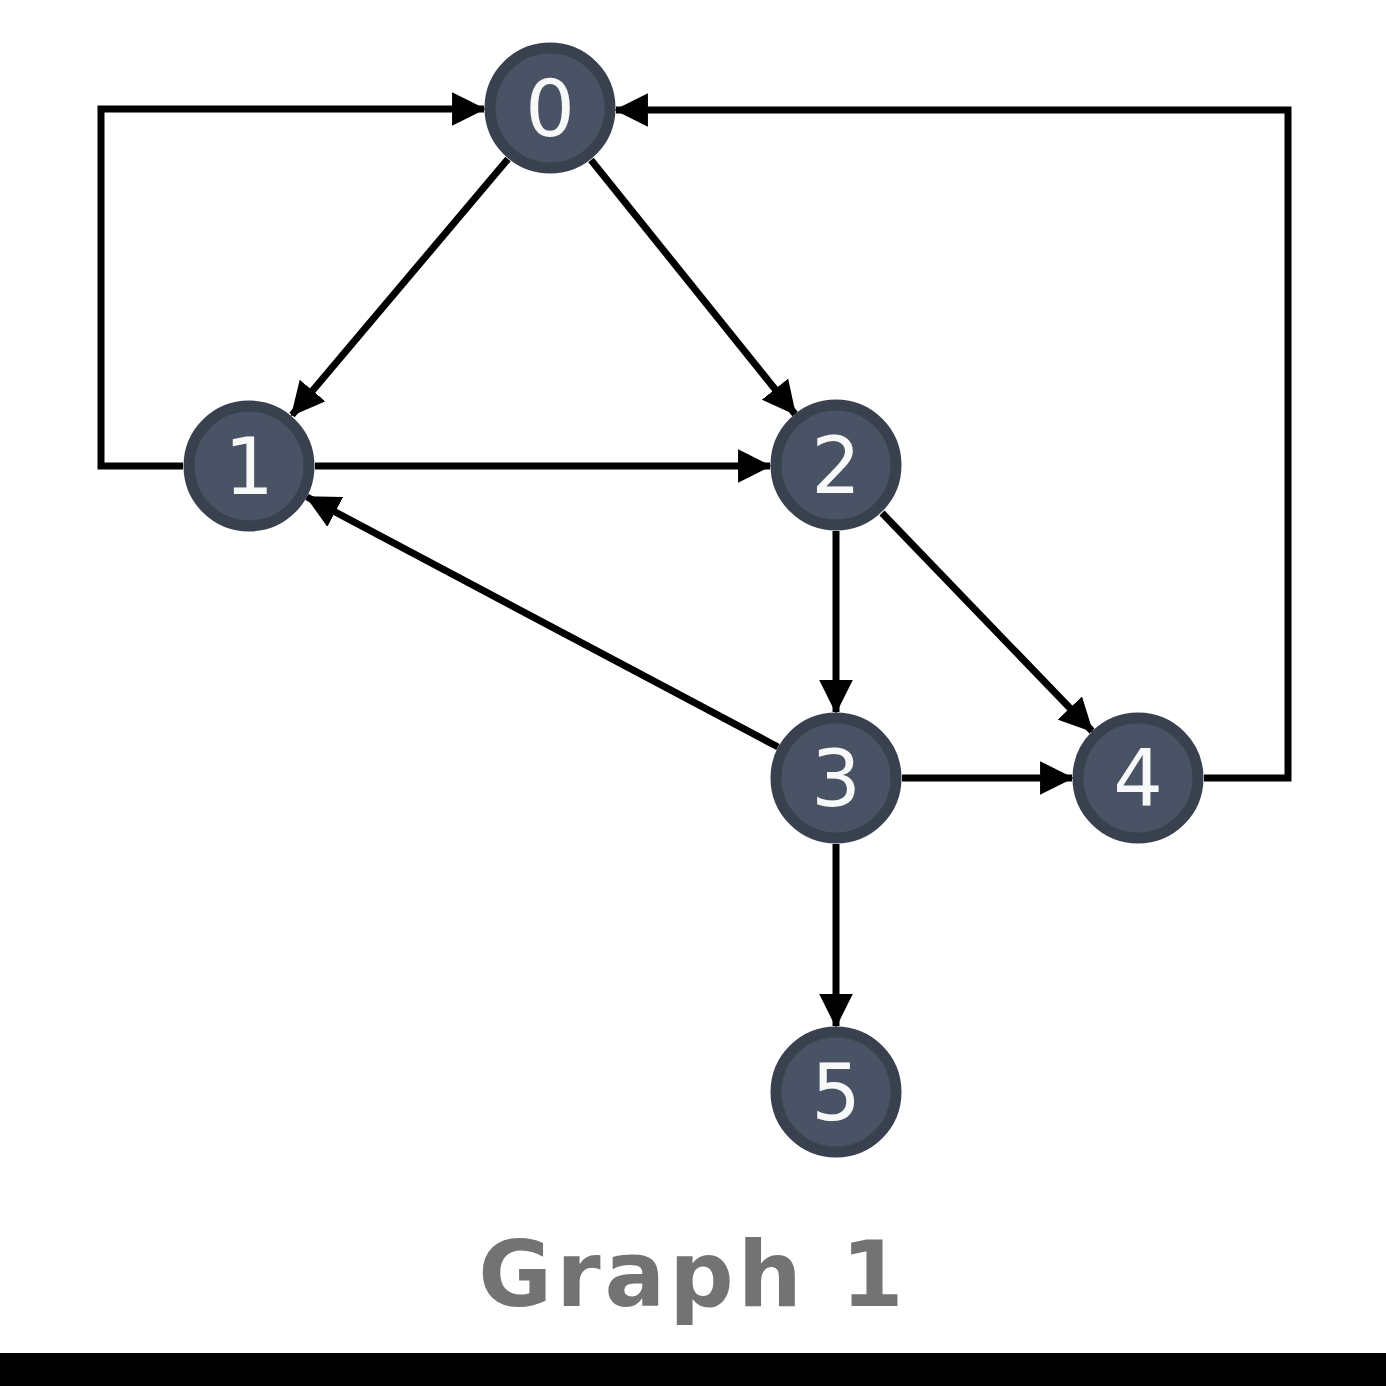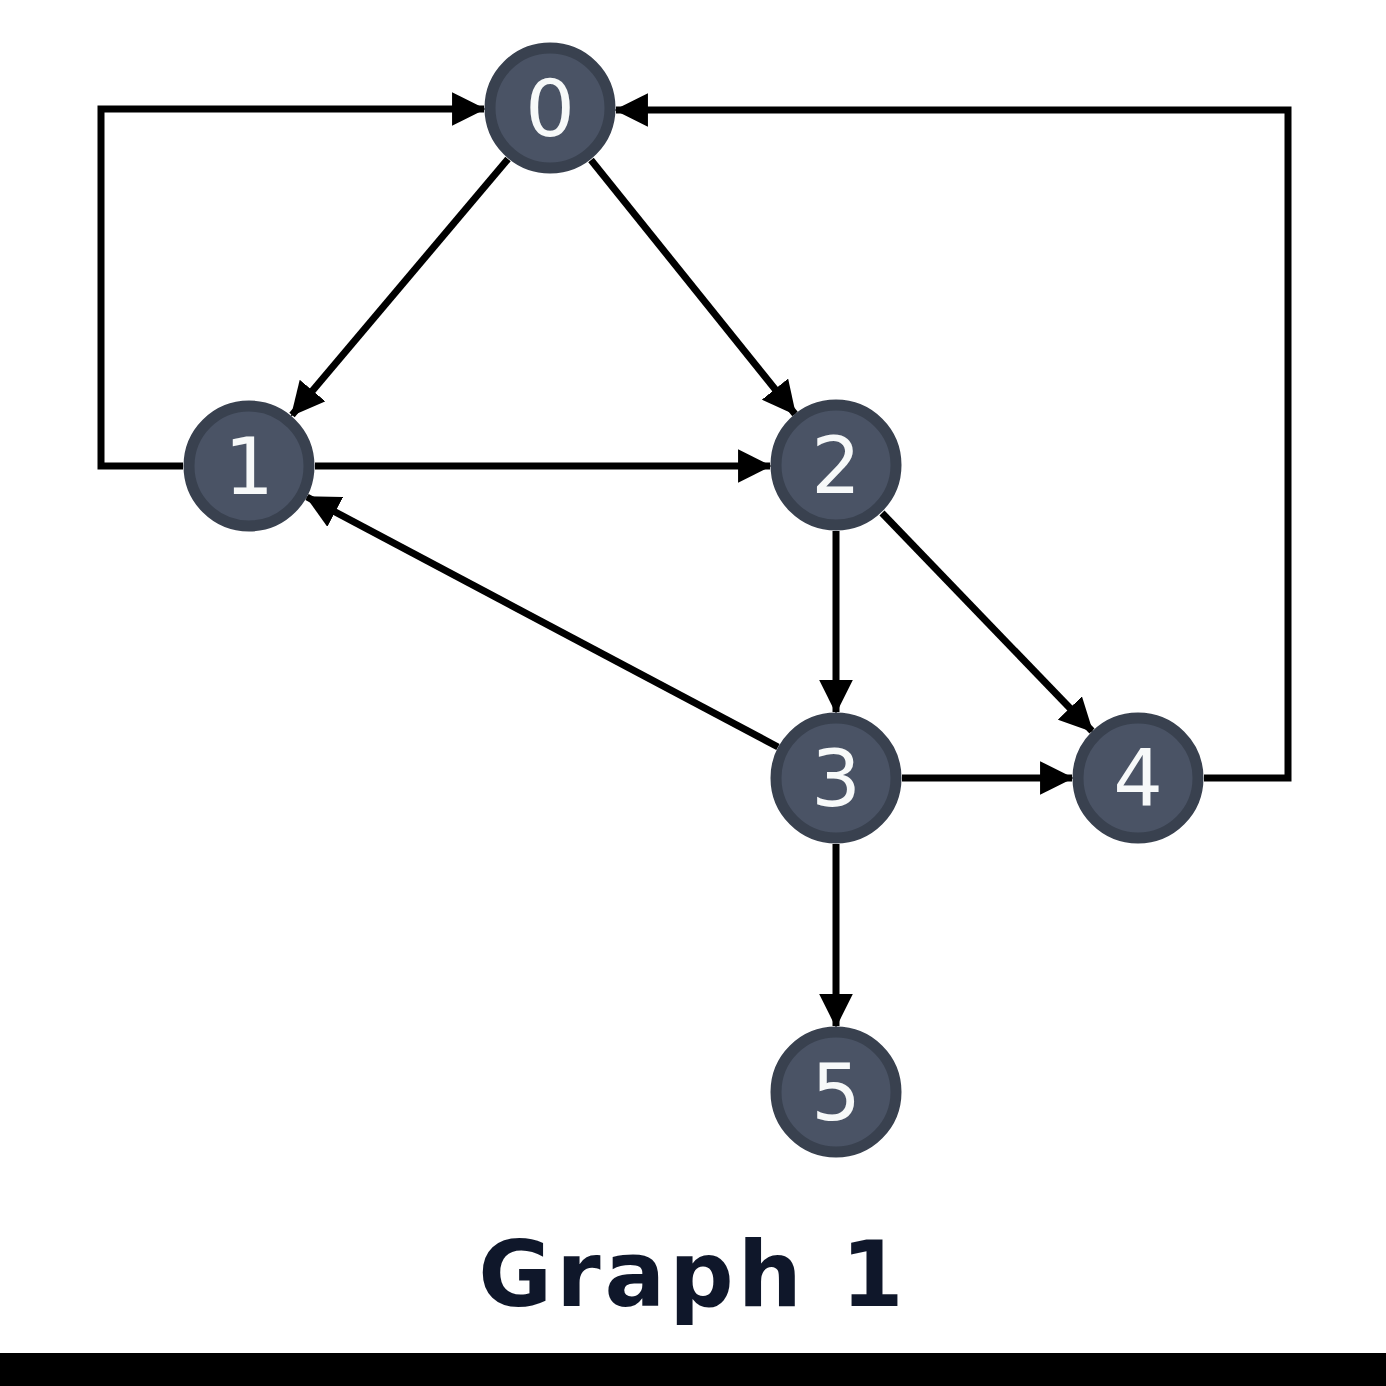--- a/index.html
+++ b/index.html
@@ -30,21 +30,21 @@
   }
   .diagram-title {
     position: absolute;
     left: 0;
     top: 1222px;
     width: 1386px;
     text-align: center;
     font-size: 90px;
     font-weight: 700;
     letter-spacing: 4px;
-    color: #0f172a;
+    color: #737373;
     font-family: "DejaVu Sans", "Liberation Sans", sans-serif;
   }
   .bottom-bar {
     position: absolute;
     left: 0;
     bottom: 0;
     width: 1386px;
     height: 33px;
     background: #000000;
   }

